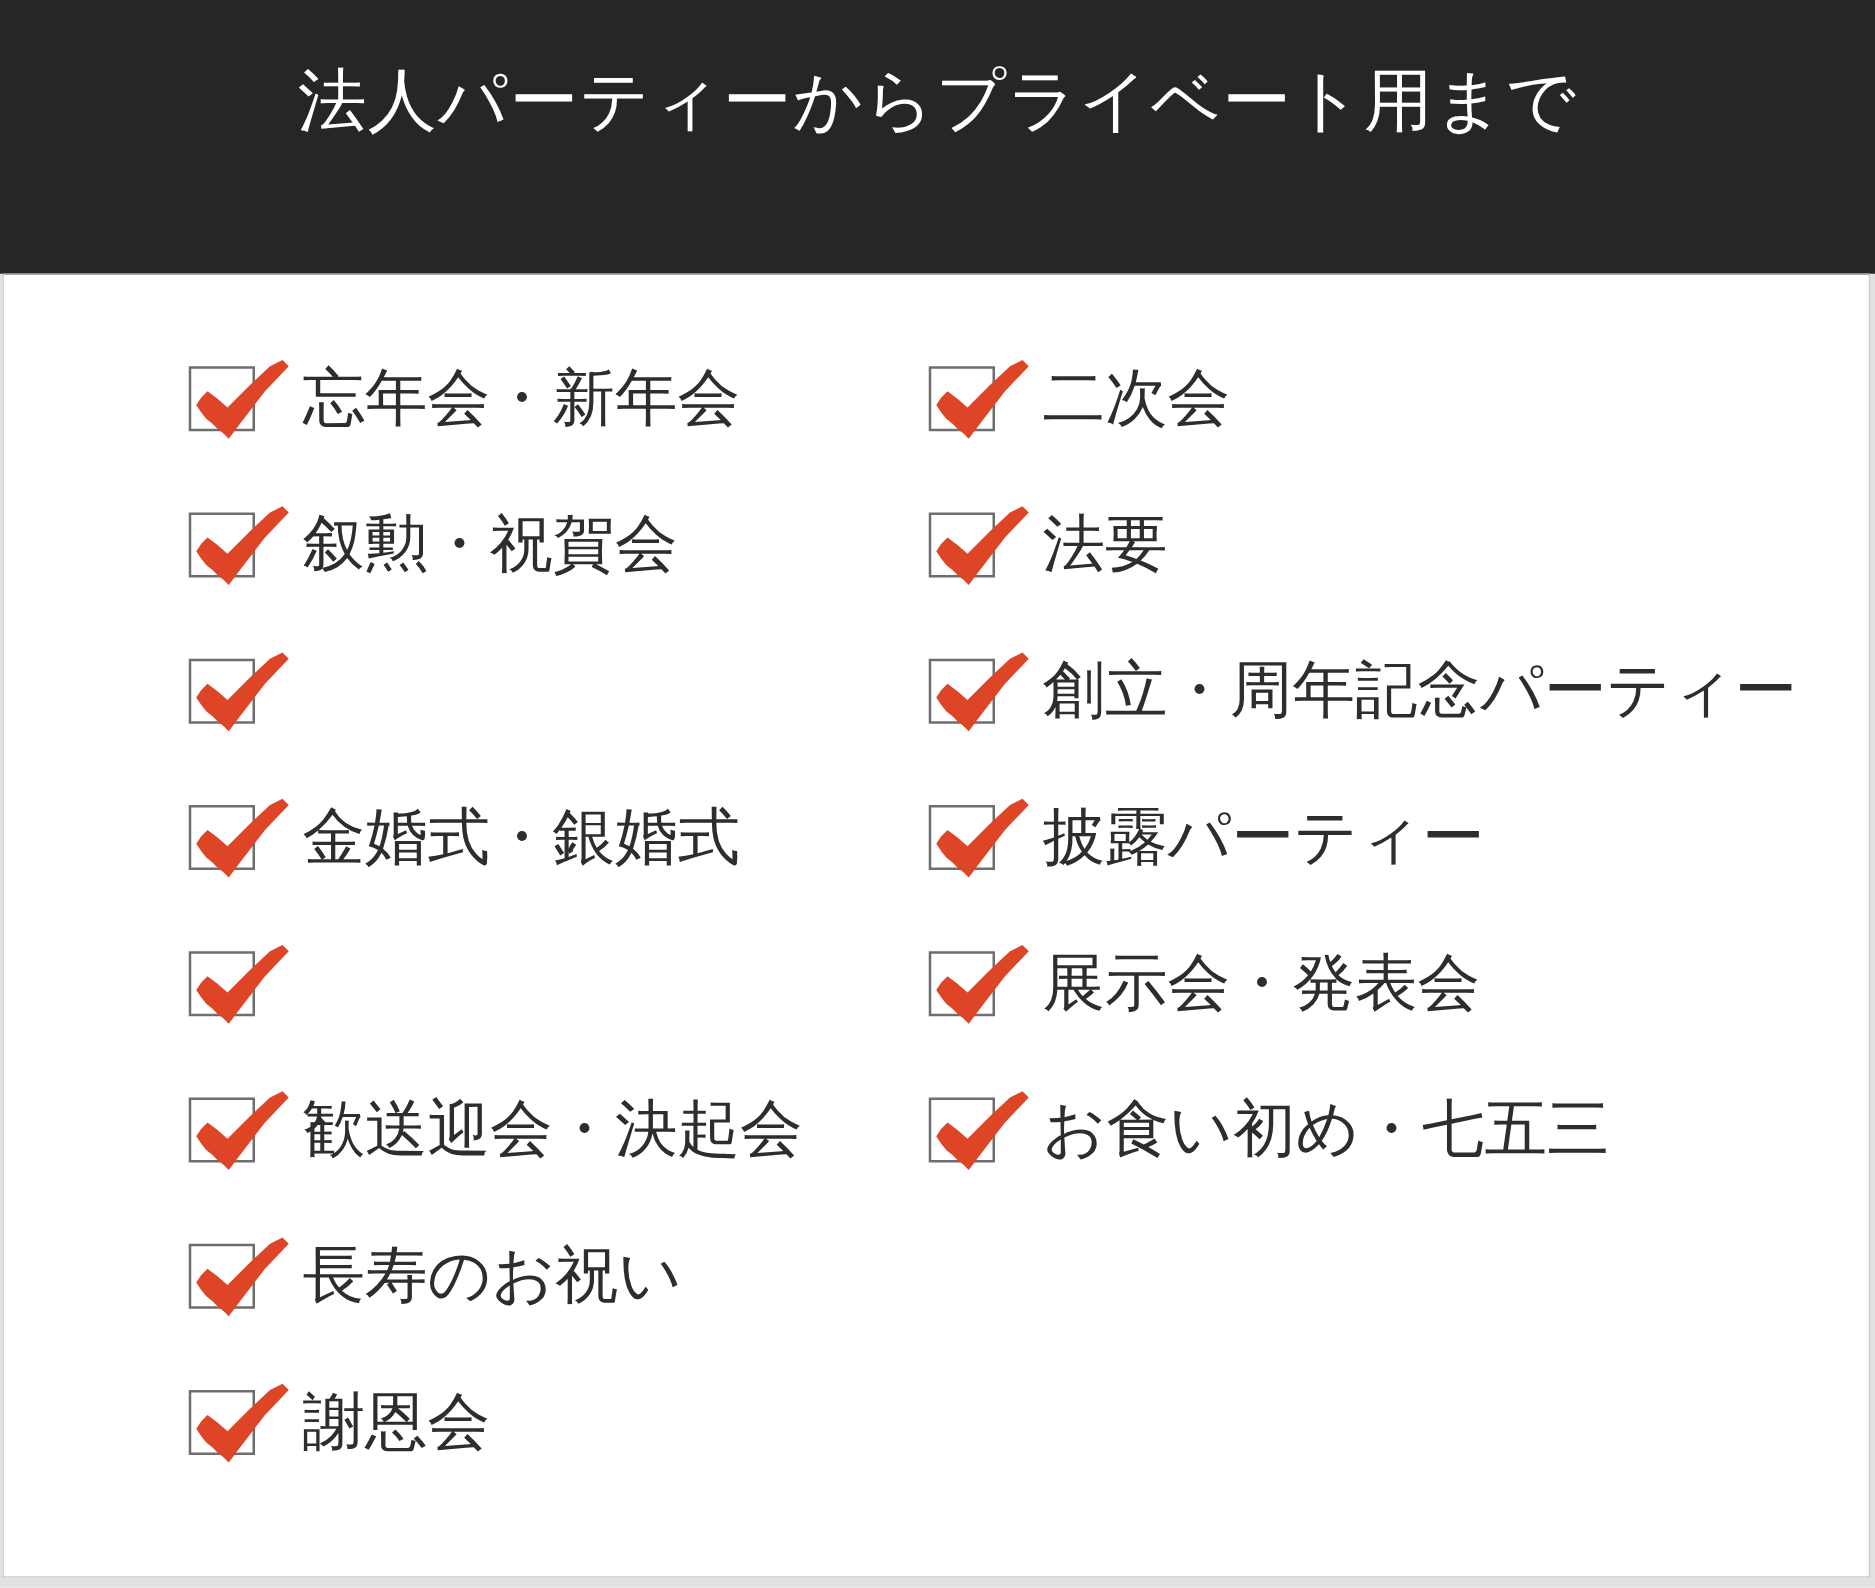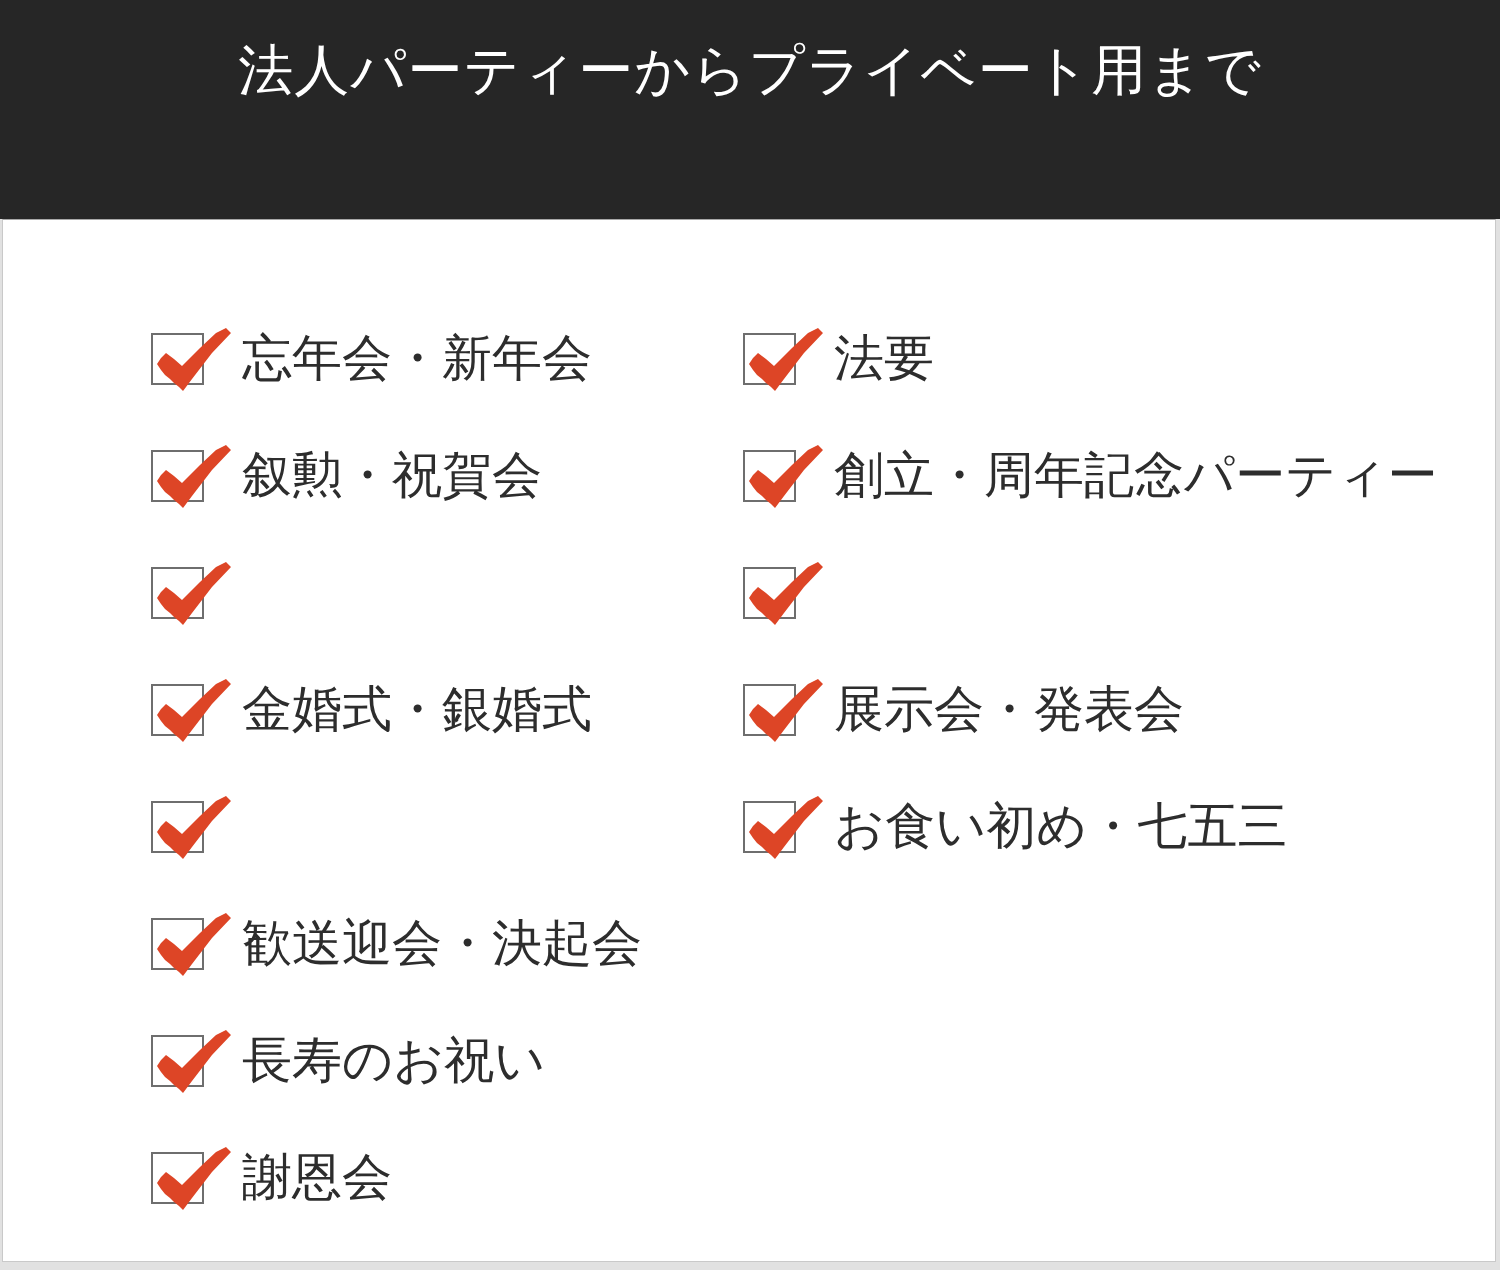--- a/index.html
+++ b/index.html
@@ -11,41 +11,41 @@
     background: #e1e1e1;
     font-family: "Liberation Serif", "DejaVu Serif", serif;
     overflow: hidden;
   }
   .header {
     width: 1500px;
     height: 219px;
     background: #262626;
     color: #ffffff;
     text-align: center;
-    padding-top: 33px;
+    padding-top: 43px;
   }
   .header .title-line {
     font-size: 55px;
     line-height: 75px;
     letter-spacing: 1px;
     white-space: nowrap;
   }
   .content {
     margin: 0 4px 8px 2px;
     height: 1043px;
     background: #ffffff;
     border: 1px solid #c9c9c9;
     border-top: 1px solid #a8a8a8;
   }
   .grid {
     display: grid;
     grid-template-columns: 592px auto;
     grid-template-rows: repeat(8, 117px);
     grid-auto-flow: column;
-    padding: 112px 0 0 148px;
+    padding: 72px 0 0 148px;
   }
   .item {
     display: flex;
     align-items: center;
     align-self: start;
     height: 53px;
   }
   .checkbox {
     position: relative;
     width: 53px;
@@ -144,36 +144,45 @@
           </svg>
         </span>
       <span class="label">謝恩会</span>
     </div>
     <div class="item">
       <span class="checkbox">
           <svg class="check-svg" viewBox="0 0 76 68">
             <path d="M11 26 L19 32 L27 39 L45 21 L61 6 L71 1 L76 6 L57 26 L37 52 L28 64 L24 60 L19 56 L15 52 L10 48 L6 43 L2 37 L6 31 Z"></path>
           </svg>
         </span>
+      <span class="label">二次会</span>
+    </div>
+    <div class="item">
+      <span class="checkbox">
+          <svg class="check-svg" viewBox="0 0 76 68">
+            <path d="M11 26 L19 32 L27 39 L45 21 L61 6 L71 1 L76 6 L57 26 L37 52 L28 64 L24 60 L19 56 L15 52 L10 48 L6 43 L2 37 L6 31 Z"></path>
+          </svg>
+        </span>
       <span class="label">法要</span>
     </div>
     <div class="item">
       <span class="checkbox">
           <svg class="check-svg" viewBox="0 0 76 68">
             <path d="M11 26 L19 32 L27 39 L45 21 L61 6 L71 1 L76 6 L57 26 L37 52 L28 64 L24 60 L19 56 L15 52 L10 48 L6 43 L2 37 L6 31 Z"></path>
           </svg>
         </span>
       <span class="label">創立・周年記念パーティー</span>
     </div>
     <div class="item">
       <span class="checkbox">
           <svg class="check-svg" viewBox="0 0 76 68">
             <path d="M11 26 L19 32 L27 39 L45 21 L61 6 L71 1 L76 6 L57 26 L37 52 L28 64 L24 60 L19 56 L15 52 L10 48 L6 43 L2 37 L6 31 Z"></path>
           </svg>
         </span>
+      <span class="label">披露パーティー</span>
     </div>
     <div class="item">
       <span class="checkbox">
           <svg class="check-svg" viewBox="0 0 76 68">
             <path d="M11 26 L19 32 L27 39 L45 21 L61 6 L71 1 L76 6 L57 26 L37 52 L28 64 L24 60 L19 56 L15 52 L10 48 L6 43 L2 37 L6 31 Z"></path>
           </svg>
         </span>
       <span class="label">展示会・発表会</span>
     </div>
     <div class="item">

